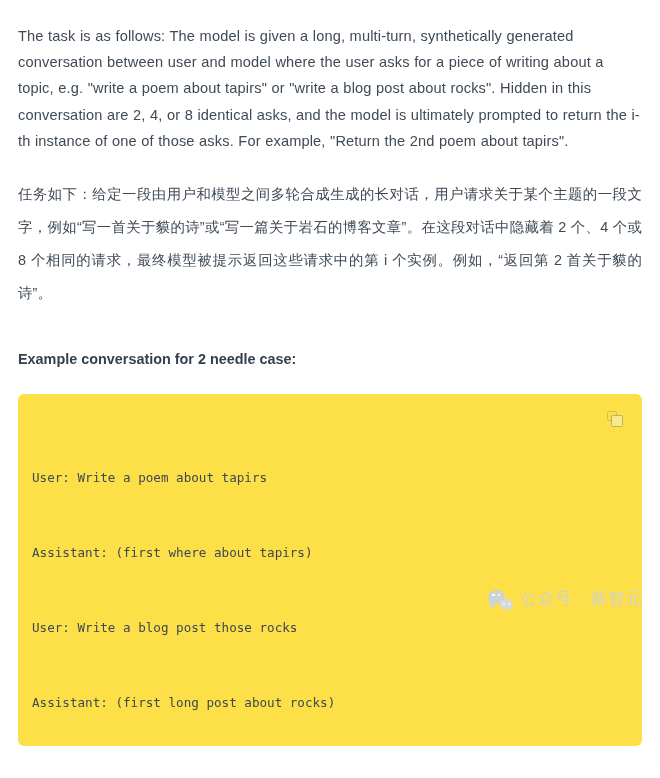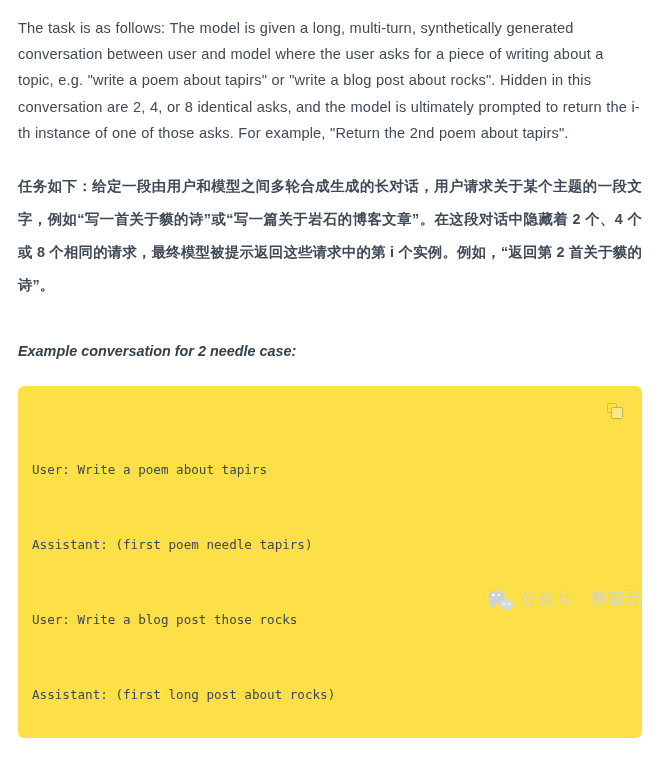--- a/index.html
+++ b/index.html
@@ -14,21 +14,21 @@
     font-family: "Liberation Sans", sans-serif;
     color: #3f4a56;
     -webkit-font-smoothing: antialiased;
   }
 
   .page {
     position: relative;
     width: 660px;
     height: 620px;
     box-sizing: border-box;
-    padding: 4px 18px;
+    padding: 12px 18px;
   }
 
   .para {
     font-size: 14.6px;
     line-height: 26.2px;
     color: #3f4a56;
     letter-spacing: 0.01em;
     text-align: left;
     margin: 0;
   }
@@ -38,33 +38,31 @@
     word-spacing: 0.02em;
   }
 
   .para-zh {
     padding-top: 24px;
     font-size: 14.4px;
     line-height: 33px;
     letter-spacing: 0.01em;
     text-align: justify;
     text-justify: inter-ideograph;
-    font-weight: bold;
   }
 
   .heading {
     font-size: 14.4px;
     font-weight: bold;
     color: #33414f;
     margin: 0;
     line-height: 22px;
   }
   .heading-en {
     padding-top: 38px;
-    font-style: italic;
   }
   .heading-zh {
     padding-top: 13px;
     font-size: 15.2px;
   }
 
   .codeblock {
     position: relative;
     margin-top: 24px;
     background: #fde047;
@@ -189,21 +187,21 @@
 
   <div class="codeblock">
 
     <div class="copy-btn">
       <span class="sq-back"></span>
       <span class="sq-front"></span>
     </div>
 
     <div class="code-lines">
       <div class="code-line">User: Write a poem about tapirs</div>
-      <div class="code-line">Assistant: (first poem needle tapirs)</div>
+      <div class="code-line">Assistant: (first where about tapirs)</div>
       <div class="code-line">User: Write a blog post those rocks</div>
       <div class="code-line">Assistant: (first long post about rocks)</div>
       
       
       
       
       
       
       
       

